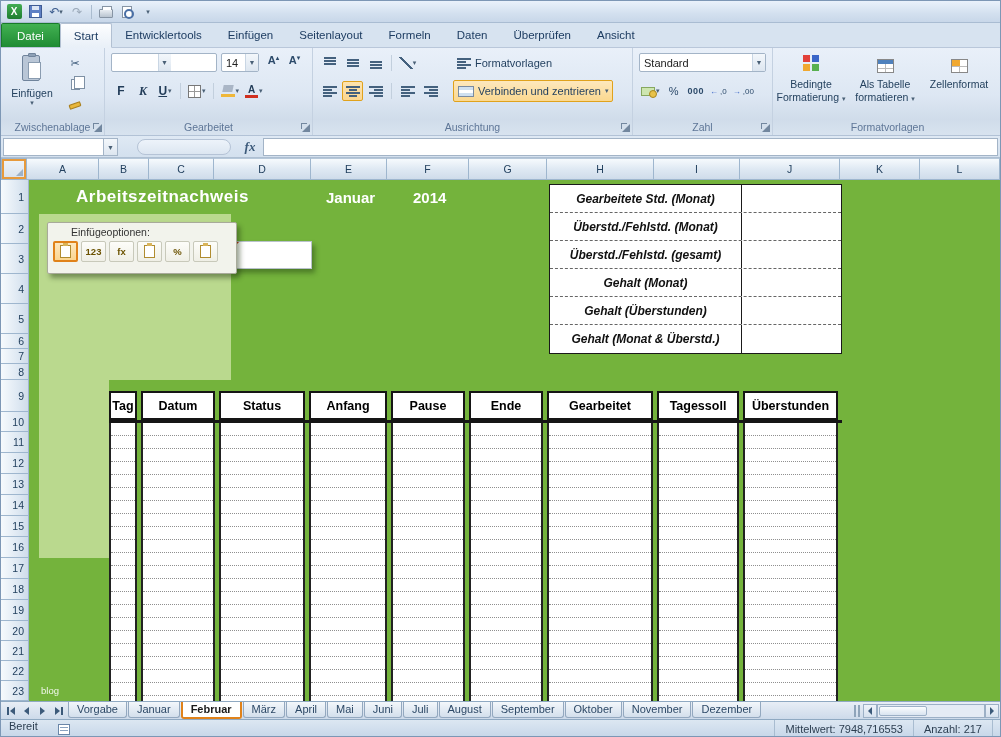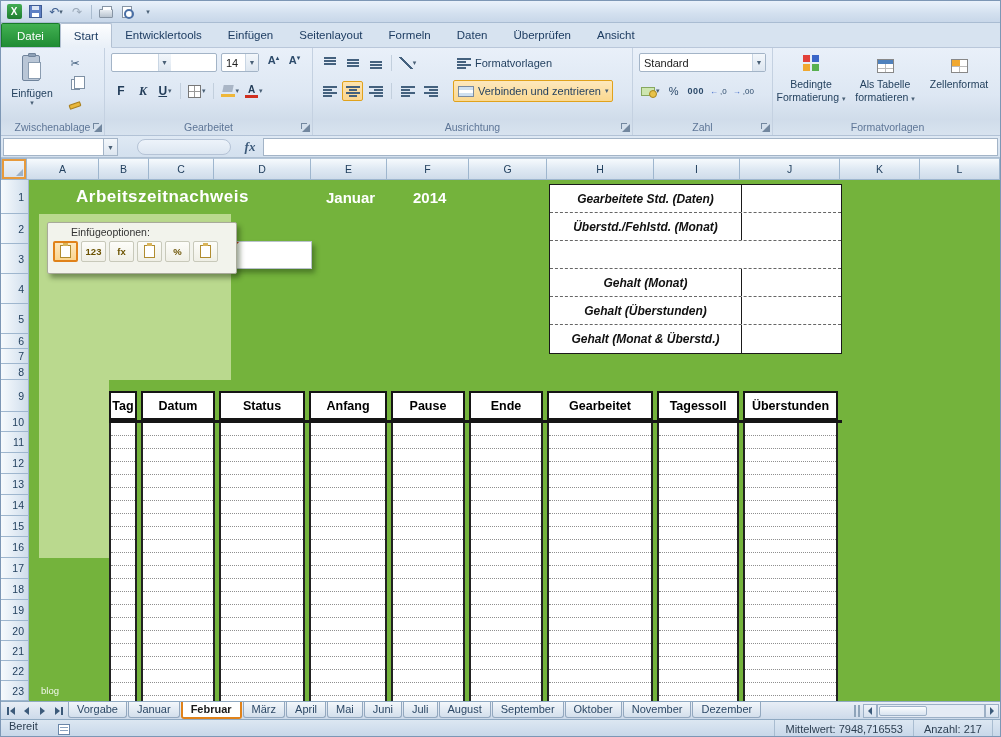--- a/index.html
+++ b/index.html
@@ -445,28 +445,29 @@
   <div class="canvas">
     <div class="pale pale-strip"></div>
     <div class="pale pale-block"></div>
 
     <div class="sheet-title">Arbeitszeitnachweis</div>
     <div class="sheet-month">Januar</div>
     <div class="sheet-year">2014</div>
 
     <div class="summary">
         <div class="sumrow">
-          <div class="sumlab">Gearbeitete Std. (Daten)</div>
+          <div class="sumlab">Gearbeitete Std. (Monat)</div>
           <div class="sumval"></div>
         </div>
         <div class="sumrow">
           <div class="sumlab">Überstd./Fehlstd. (Monat)</div>
           <div class="sumval"></div>
         </div>
         <div class="sumrow">
+          <div class="sumlab">Überstd./Fehlstd. (gesamt)</div>
           <div class="sumval"></div>
         </div>
         <div class="sumrow">
           <div class="sumlab">Gehalt (Monat)</div>
           <div class="sumval"></div>
         </div>
         <div class="sumrow">
           <div class="sumlab">Gehalt (Überstunden)</div>
           <div class="sumval"></div>
         </div>

